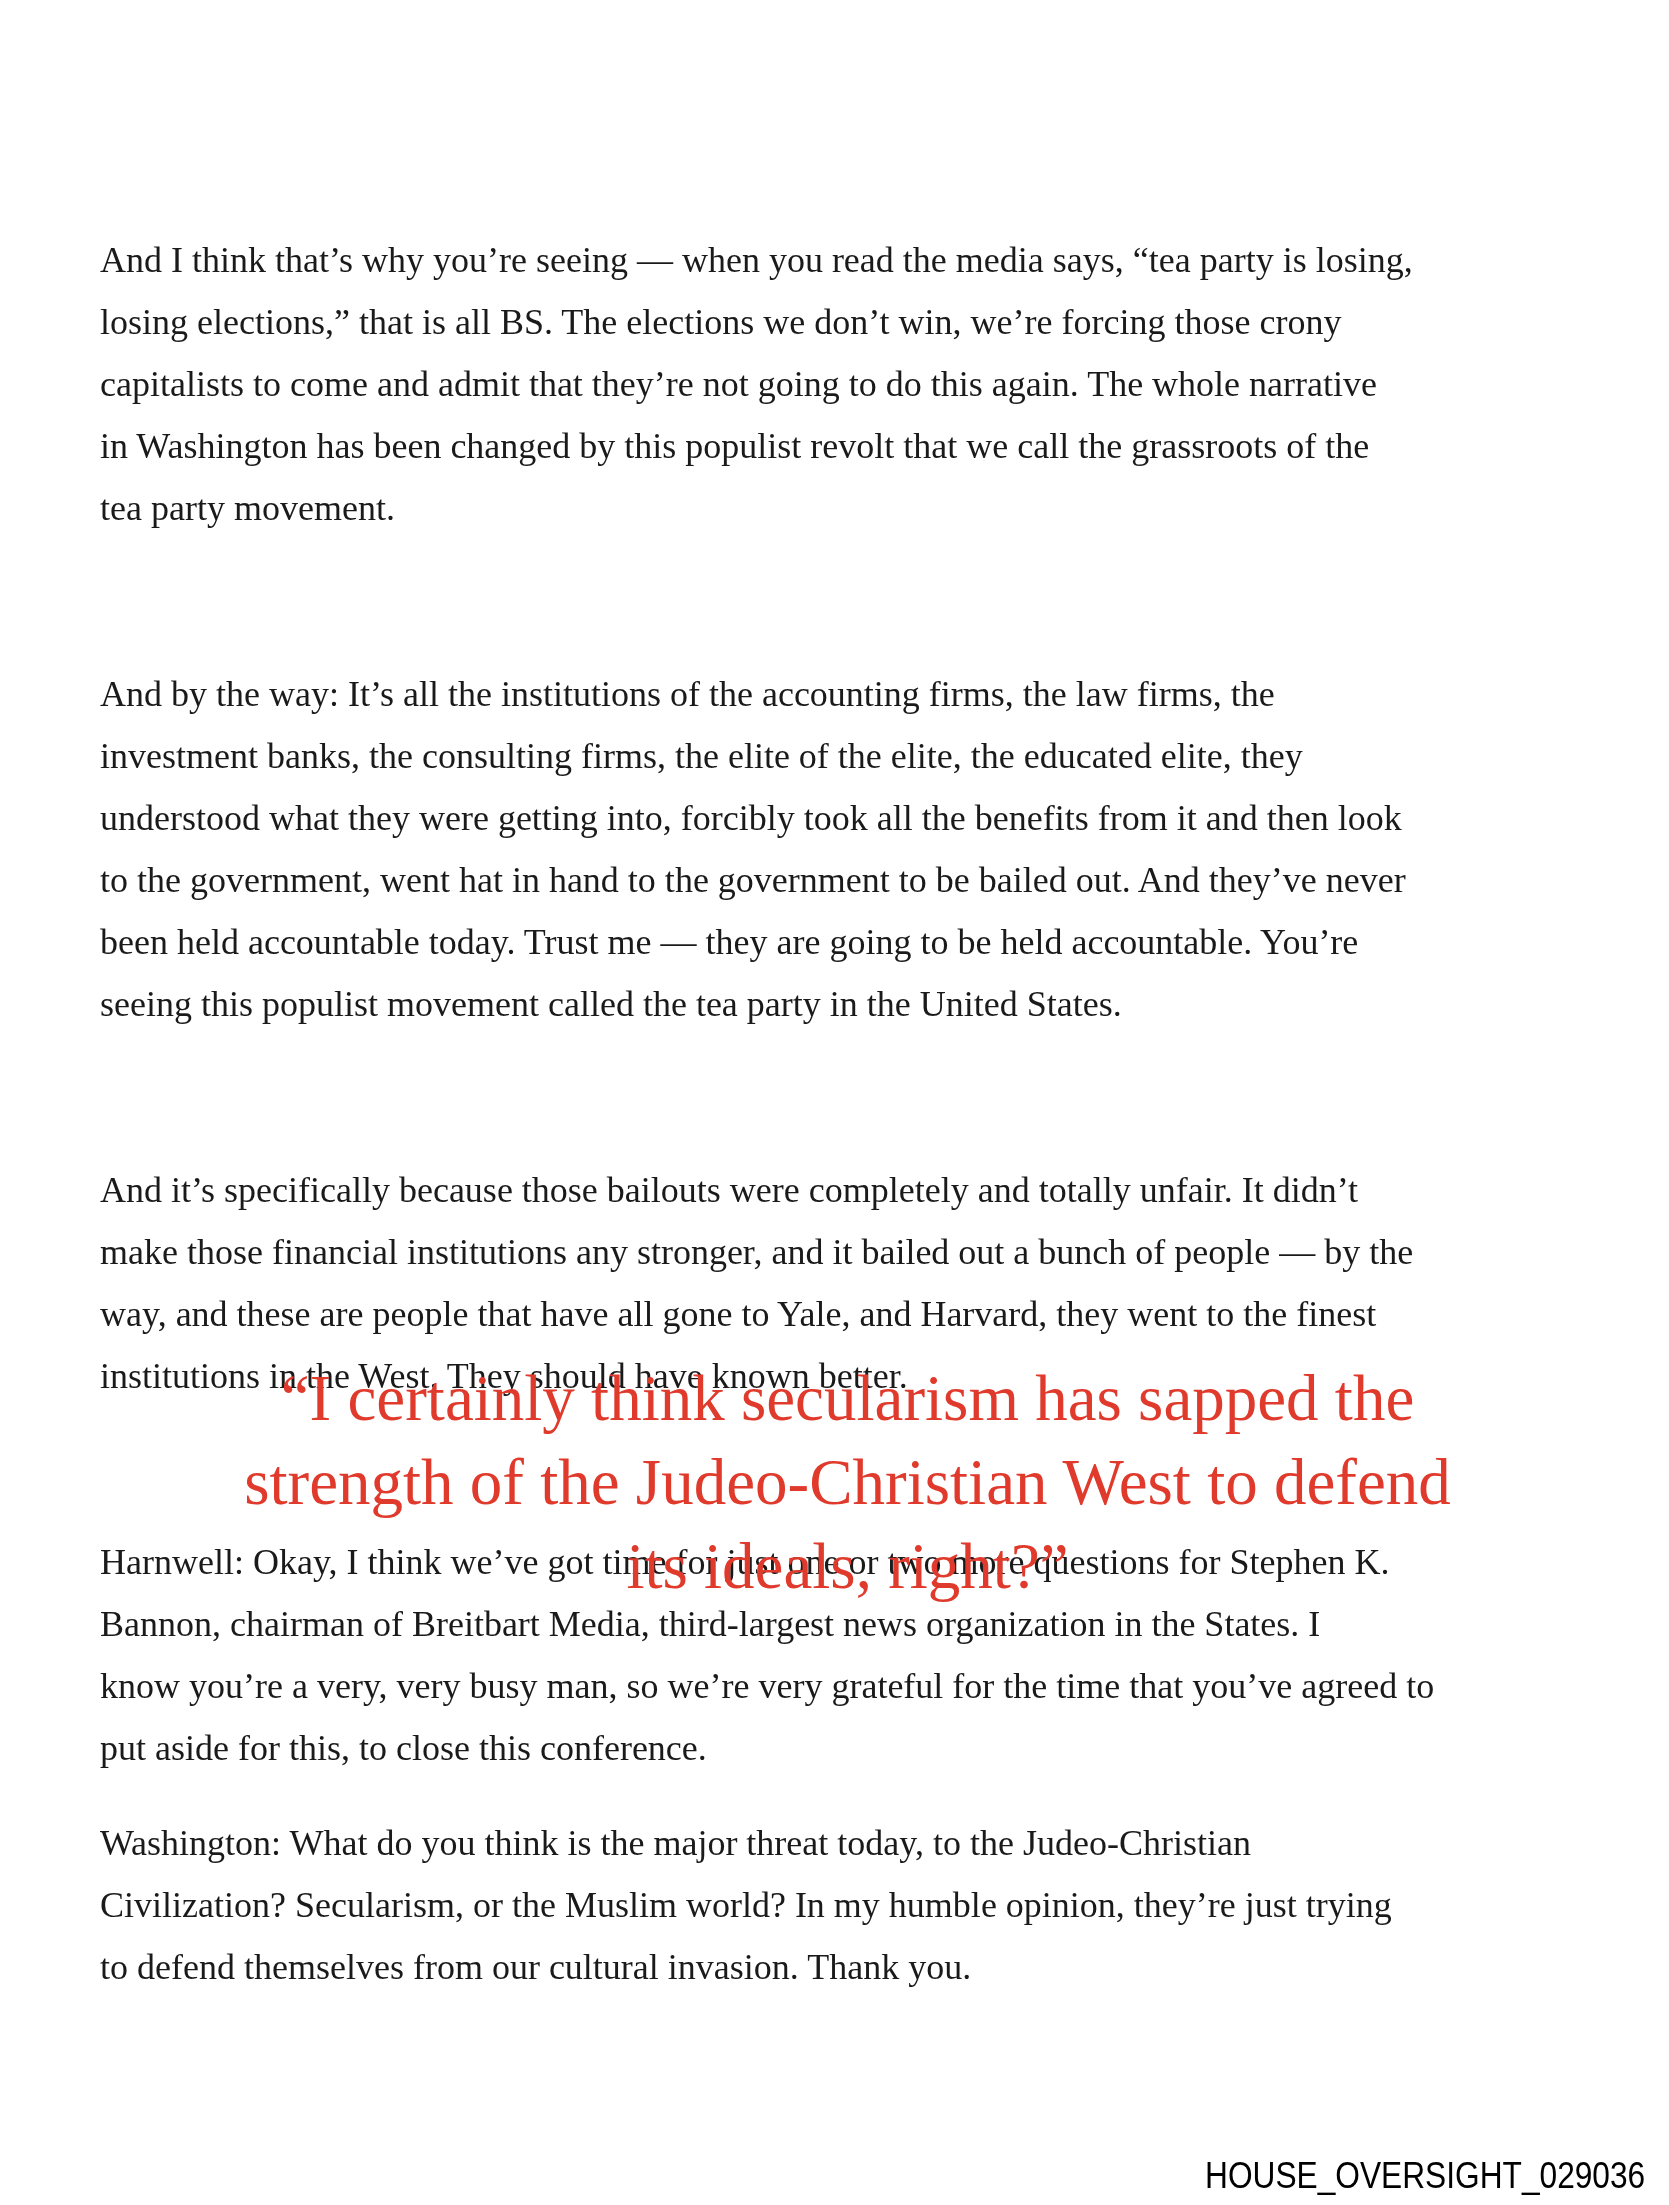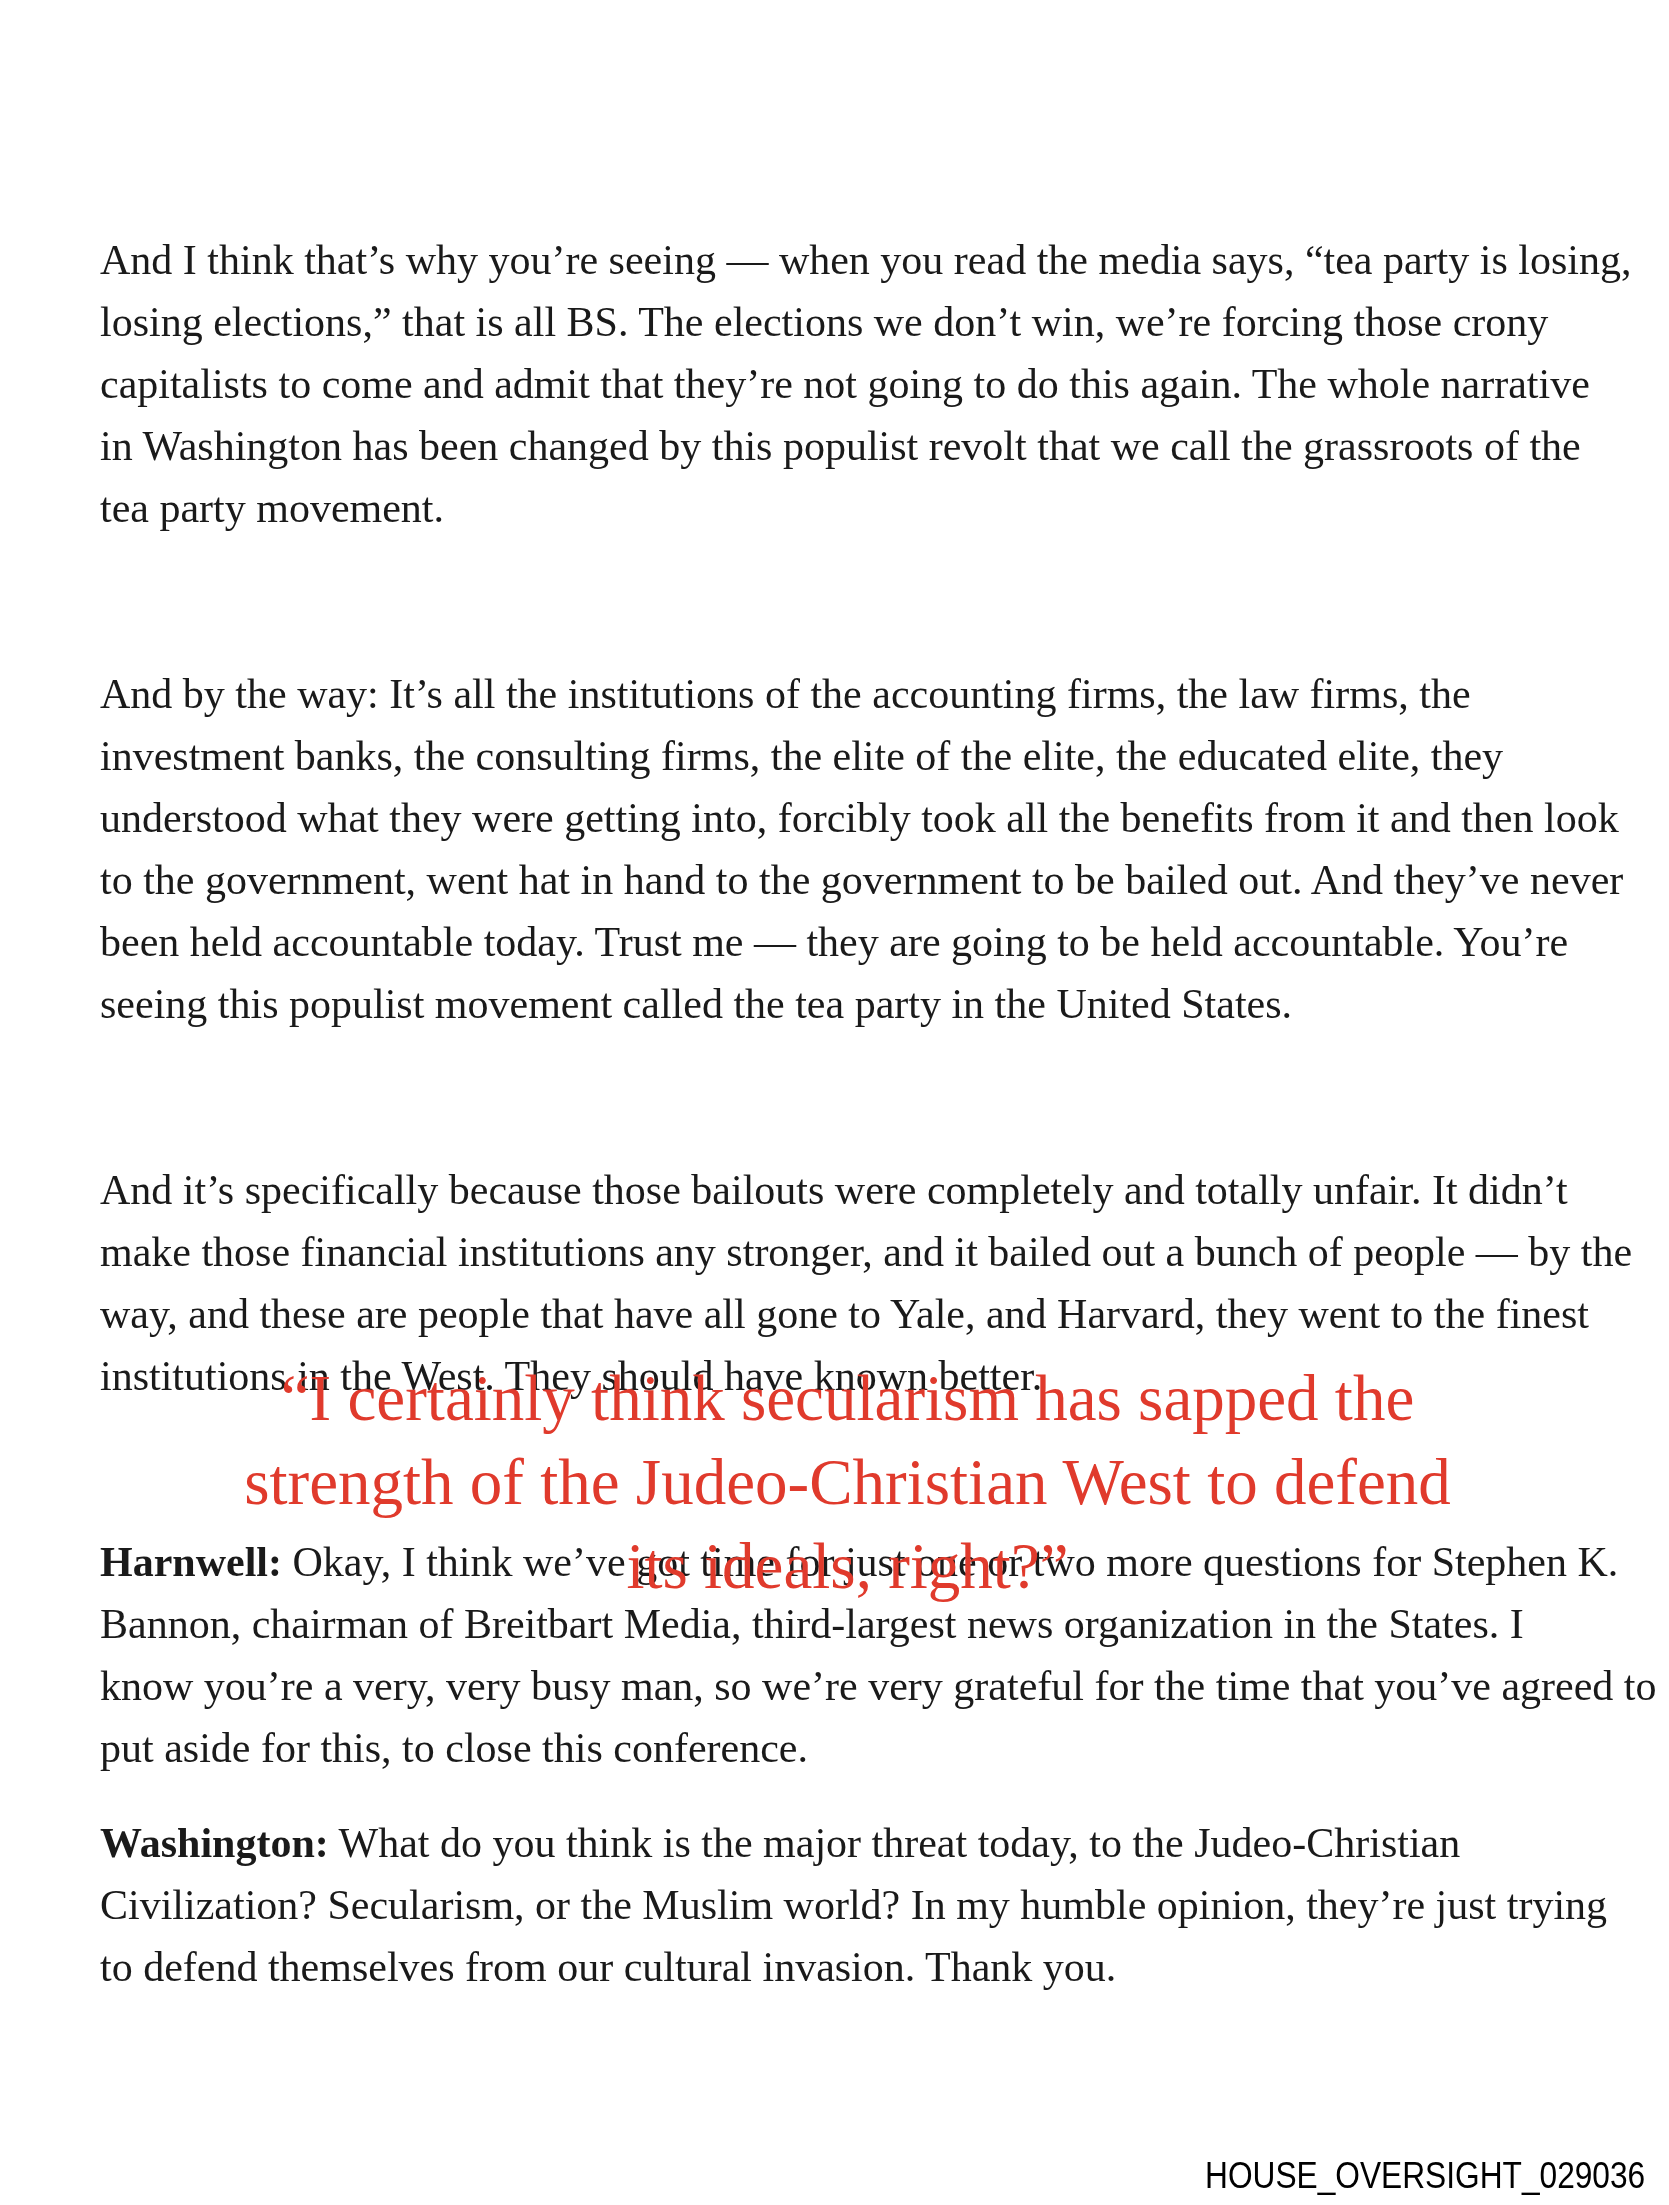--- a/index.html
+++ b/index.html
@@ -12,28 +12,28 @@
     overflow: hidden;
   }
   .page {
     position: absolute; left: 0; top: 0;
     width: 1669px; height: 2205px;
     background: #ffffff;
   }
   .body-text {
     position: absolute;
     left: 100px;
-    font-size: 42px;
+    font-size: 36px;
     line-height: 62px;
     white-space: pre;
   }
   .block-1 { top: 105px; }
   .block-2 { top: 1688px; }
   .body-text p { margin: 0; padding: 0; }
-  .speaker { font-weight: bold; }
+  .speaker { font-weight: normal; }
   .pull-quote {
     position: absolute;
     left: 0; top: 1356px;
     width: 1669px;
     text-align: center;
     font-size: 65px;
     line-height: 84px;
     white-space: pre;
     font-family: "Liberation Serif", serif;
     margin-left: 13px;

